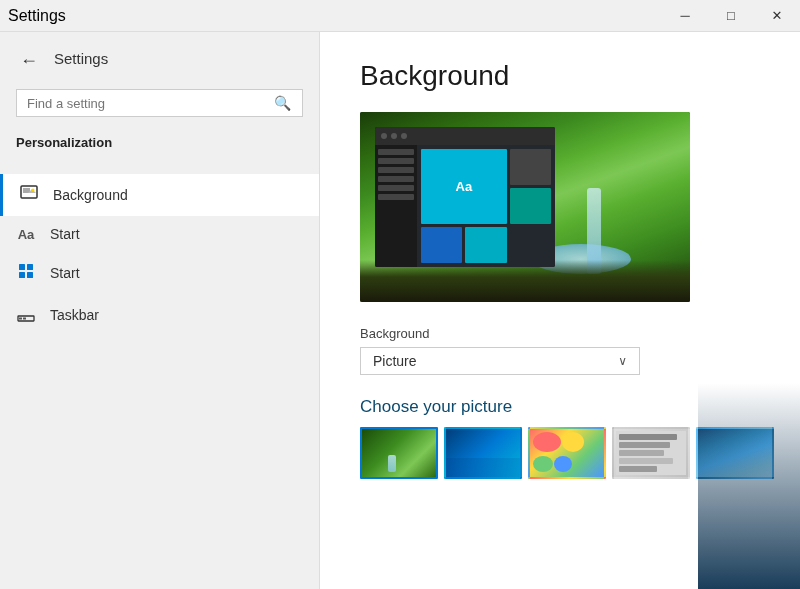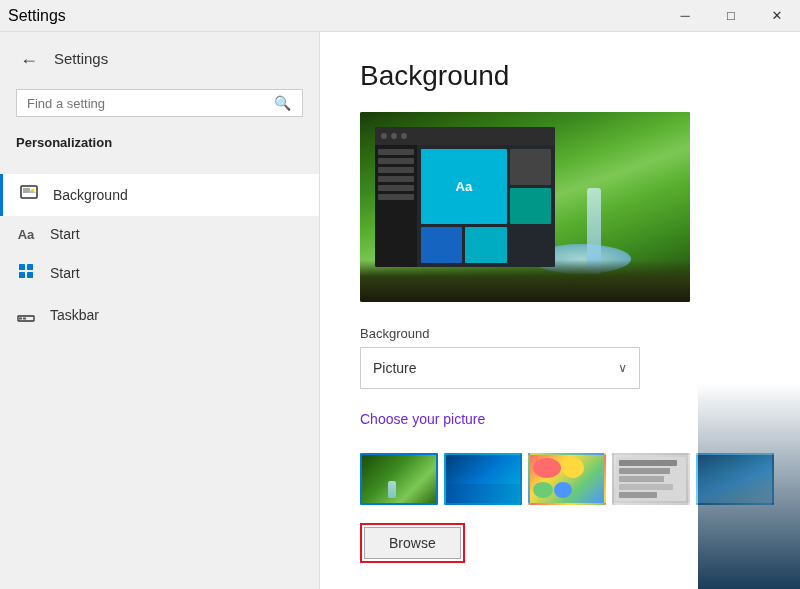--- a/index.html
+++ b/index.html
@@ -242,37 +242,37 @@
 
     
     .field-label {
       font-size: 13px;
       color: #444;
       margin-bottom: 6px;
     }
 
     .dropdown-select {
       width: 280px;
-      height: 42px;
+      height: 28px;
       border: 1px solid #ccc;
       background: #fff;
       display: flex;
       align-items: center;
       justify-content: space-between;
       padding: 0 12px;
       cursor: pointer;
       margin-bottom: 22px;
       font-size: 14px;
       color: #333;
     }
 
     .choose-label {
-      font-size: 14px;
-      color: #6d28d9;
-      margin-bottom: 26px;
+      font-size: 17px;
+      color: #0c4a6e;
+      margin-bottom: 10px;
     }
 
     .picture-grid {
       display: flex;
       gap: 6px;
       margin-bottom: 18px;
     }
 
     .picture-thumb {
       width: 78px;
@@ -474,17 +474,14 @@
         </div>
       </div>
       <div class="picture-thumb thumb-5">
         <div style="width:100%;height:100%;background:linear-gradient(160deg,#1a4d7a 0%,#2d8abf 30%,#4db8ff 55%,#87ceeb 80%,#b0e0f8 100%);">
           <div style="position:absolute;bottom:0;width:100%;height:35%;background:linear-gradient(180deg,transparent,#1a3d5a);"></div>
         </div>
       </div>
     </div>
 
     
-    <div class="browse-btn-wrapper">
-      <button class="browse-btn">Browse</button>
-    </div>
   </div>
 </div>
 
 </body></html>

